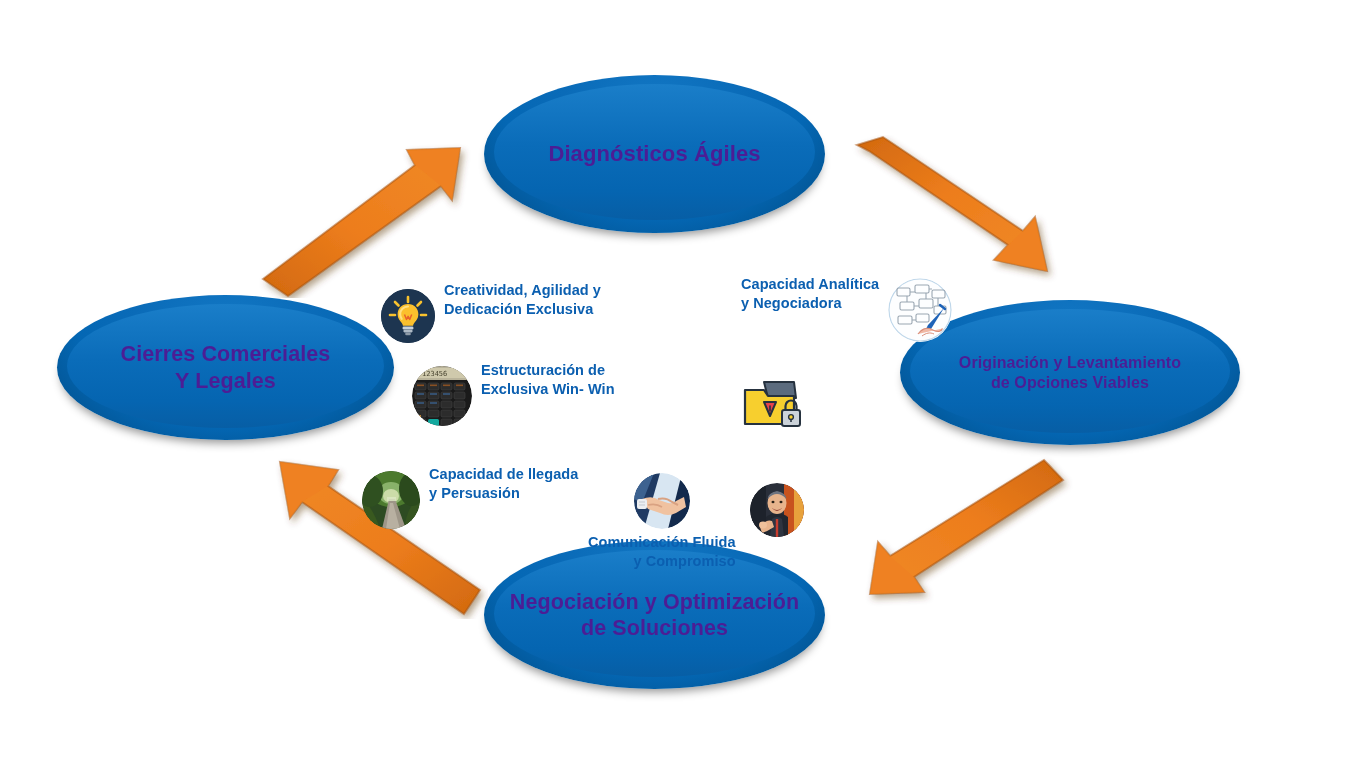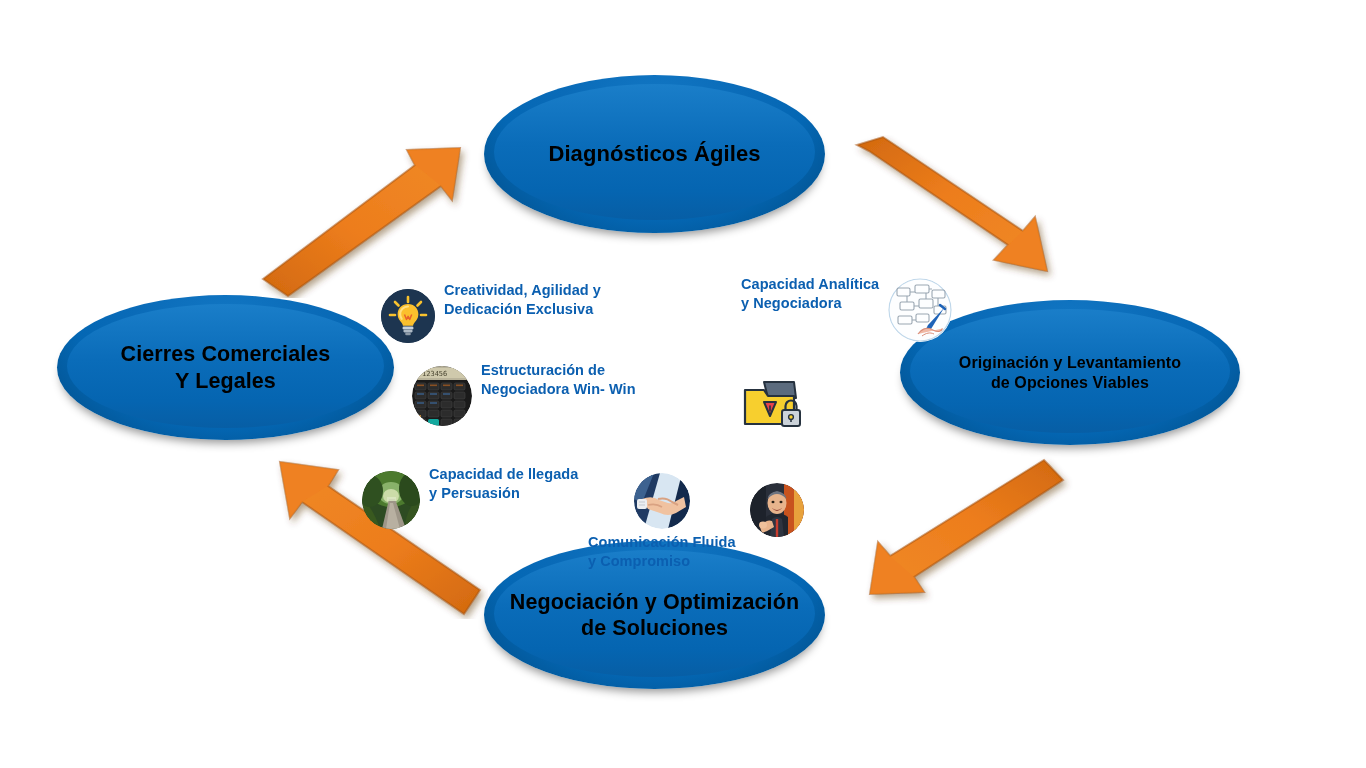--- a/index.html
+++ b/index.html
@@ -10,21 +10,21 @@
     -webkit-font-smoothing:antialiased;
   }
   #stage{position:absolute;inset:0;width:1366px;height:768px;}
 
   
   .stage-node{
     position:absolute;
     display:flex;align-items:center;justify-content:center;
     text-align:center;
     border-radius:50%;
-    color:#000000;
+    color:#4c1d95;
     font-weight:bold;
     line-height:1.22;
     letter-spacing:.1px;
     box-sizing:border-box;
     padding:0 18px;
   }
   .stage-node .ell-label{position:relative;z-index:3;display:block;}
 
   
   .stage-node::before{
@@ -51,21 +51,21 @@
 
   
   .cap{position:absolute;display:flex;align-items:center;z-index:4;}
   .cap-txt{
     color:#0b5fb0;font-weight:bold;font-size:14.5px;line-height:1.3;
     white-space:pre-line;letter-spacing:.05px;
   }
   .cap.right-icon .cap-txt{}
   .cap.left-icon .cap-txt{text-align:left;}
   .cap.stacked{flex-direction:column;align-items:center;}
-  .cap.stacked .cap-txt{text-align:left;margin-top:4px;}
+  .cap.stacked .cap-txt{text-align:right;margin-top:4px;}
 
   .ico{
     flex:0 0 auto;border-radius:50%;overflow:hidden;position:relative;
     display:block;
     margin-top:33px;
   }
 
   
   .ico-bulb{width:54px;height:54px;background:#1d3550;}
   
@@ -271,21 +271,21 @@
           <g fill="#C96A1E" opacity=".6">
             <rect x="5" y="18.5" width="7" height="1.6"></rect>
             <rect x="18" y="18.5" width="7" height="1.6"></rect>
             <rect x="31" y="18.5" width="7" height="1.6"></rect>
             <rect x="44" y="18.5" width="7" height="1.6"></rect>
           </g>
         </g>
       </svg>
     </span>
     <span class="cap-txt">Estructuración de
-Negociadora Win- Win</span>
+Exclusiva Win- Win</span>
   </div>
 
   <div class="cap right-icon" style="left:733px;top:345px;">
     <span class="ico ico-folder">
       <svg width="62" height="52" viewBox="0 0 62 52">
         <path d="M22 4 L52 4 L54 20 L26 20 Z" fill="#5B6B7E" stroke="#26323F" stroke-width="2" stroke-linejoin="round"></path>
         <path d="M3 12 L22 12 L26 18 L52 18 L52 46 L3 46 Z" fill="#F7CF2E" stroke="#26323F" stroke-width="2.2" stroke-linejoin="round"></path>
         <path d="M22 24 L34 24 L28 38 Z" fill="#E8414A" stroke="#26323F" stroke-width="2" stroke-linejoin="round"></path>
         <line x1="28" y1="28" x2="28" y2="33" stroke="#26323F" stroke-width="1.6" stroke-linecap="round"></line>
         <circle cx="28" cy="35.4" r="1" fill="#26323F"></circle>

